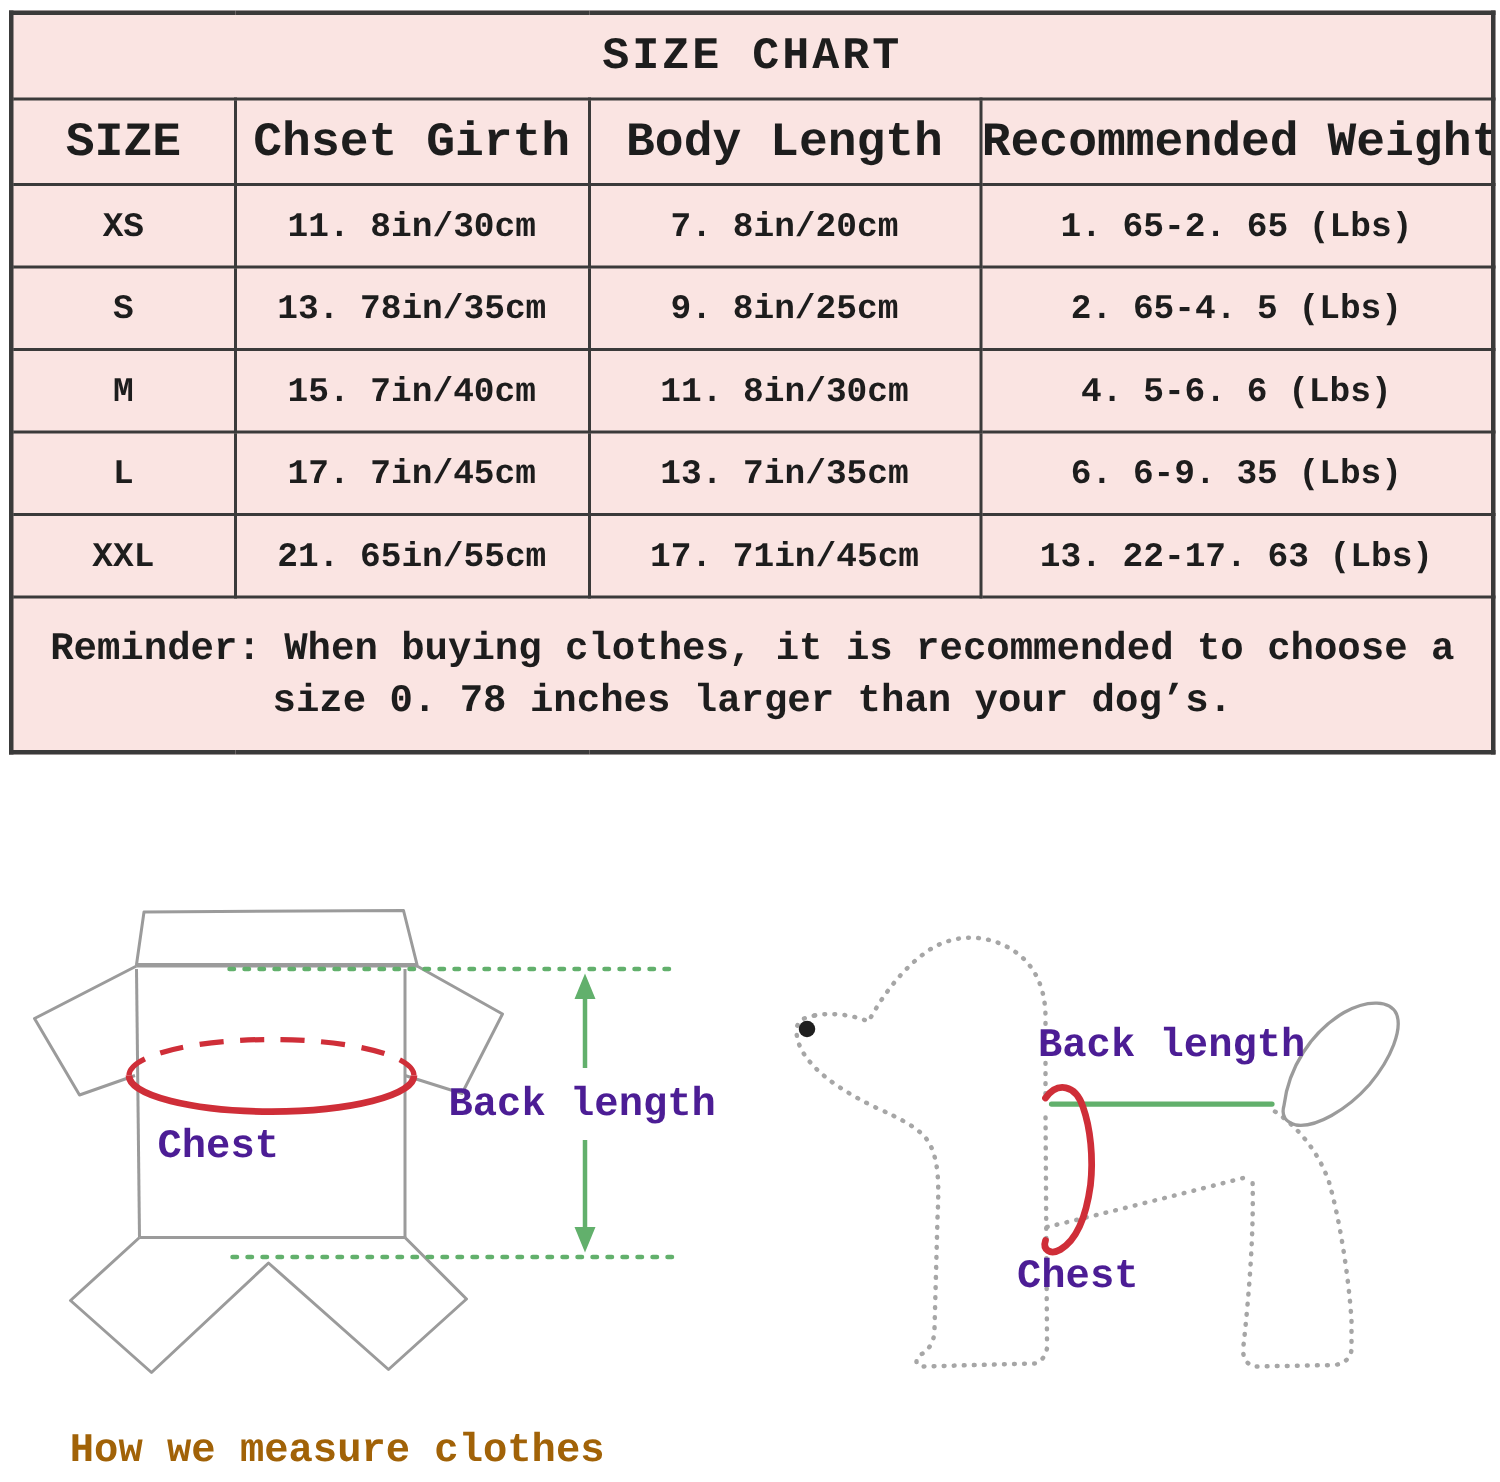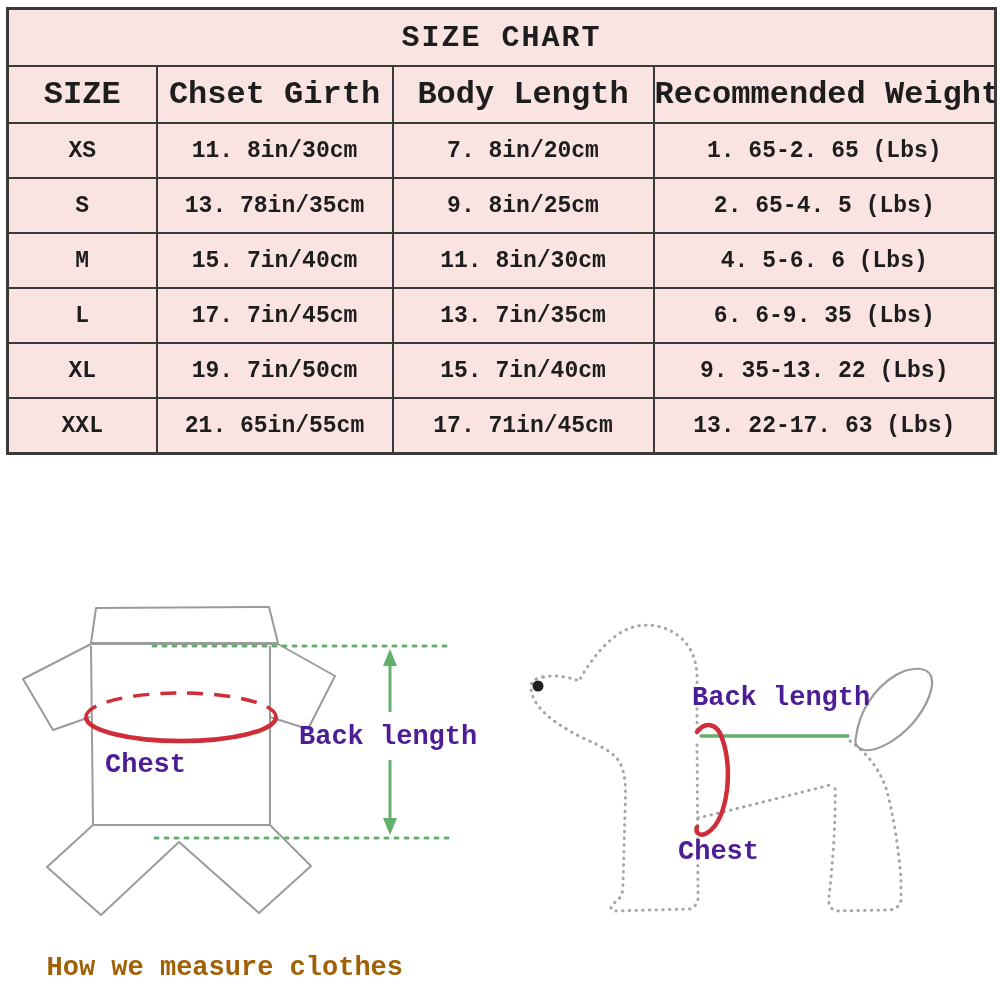--- a/index.html
+++ b/index.html
@@ -91,30 +91,30 @@
       <td class="data-cell">11. 8in/30cm</td>
       <td class="data-cell">4. 5-6. 6 (Lbs)</td>
     </tr>
     <tr>
       <td class="data-cell">L</td>
       <td class="data-cell">17. 7in/45cm</td>
       <td class="data-cell">13. 7in/35cm</td>
       <td class="data-cell">6. 6-9. 35 (Lbs)</td>
     </tr>
     <tr>
-      <td class="data-cell">XL</td>
-      <td class="data-cell">19. 7in/50cm</td>
-      <td class="data-cell">15. 7in/40cm</td>
-      <td class="data-cell">9. 35-13. 22 (Lbs)</td>
-    </tr>
-    <tr>
       <td class="data-cell">XXL</td>
       <td class="data-cell">21. 65in/55cm</td>
       <td class="data-cell">17. 71in/45cm</td>
       <td class="data-cell">13. 22-17. 63 (Lbs)</td>
+    </tr>
+    <tr>
+      <td class="reminder-cell" colspan="4">
+        <div class="reminder-line">Reminder: When buying clothes, it is recommended to choose a</div>
+        <div class="reminder-line">size 0. 78 inches larger than your dog’s.</div>
+      </td>
     </tr>
   </tbody>
     </table>
 
   <svg class="diagrams" width="1000" height="430" viewBox="0 558 1000 430">
 
     <g fill="none" stroke="#9b9b9b" stroke-width="2" stroke-linejoin="round">
       <path d="M96,608 L269,607 L278,643 L91,643 Z"></path>
       <path d="M91,644 L278,644"></path>
       <path d="M91,644 L23,679 L53,730 L90,717"></path>

